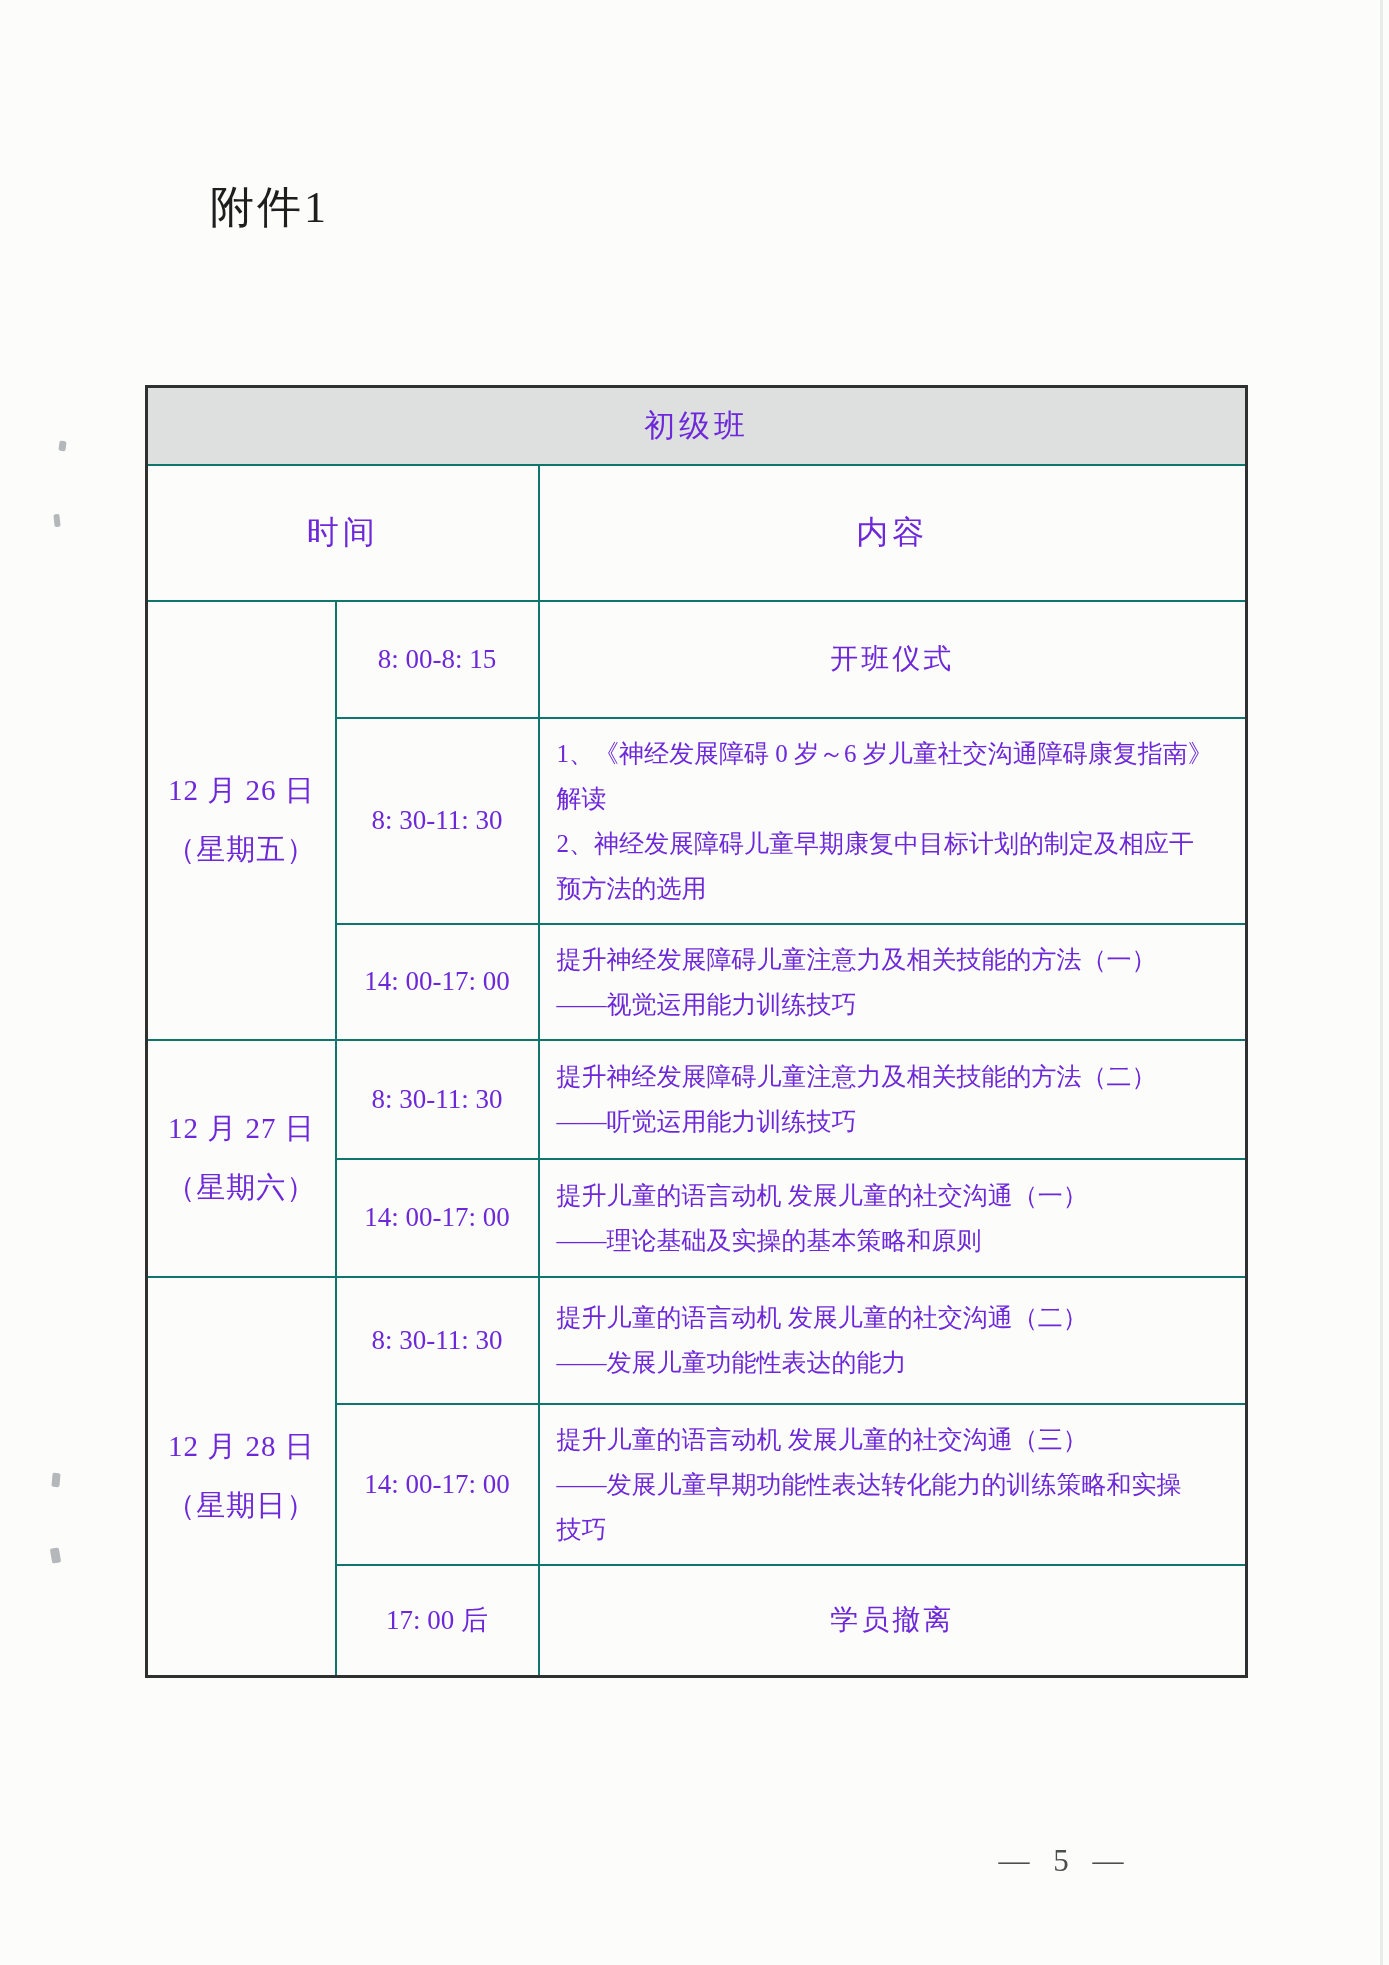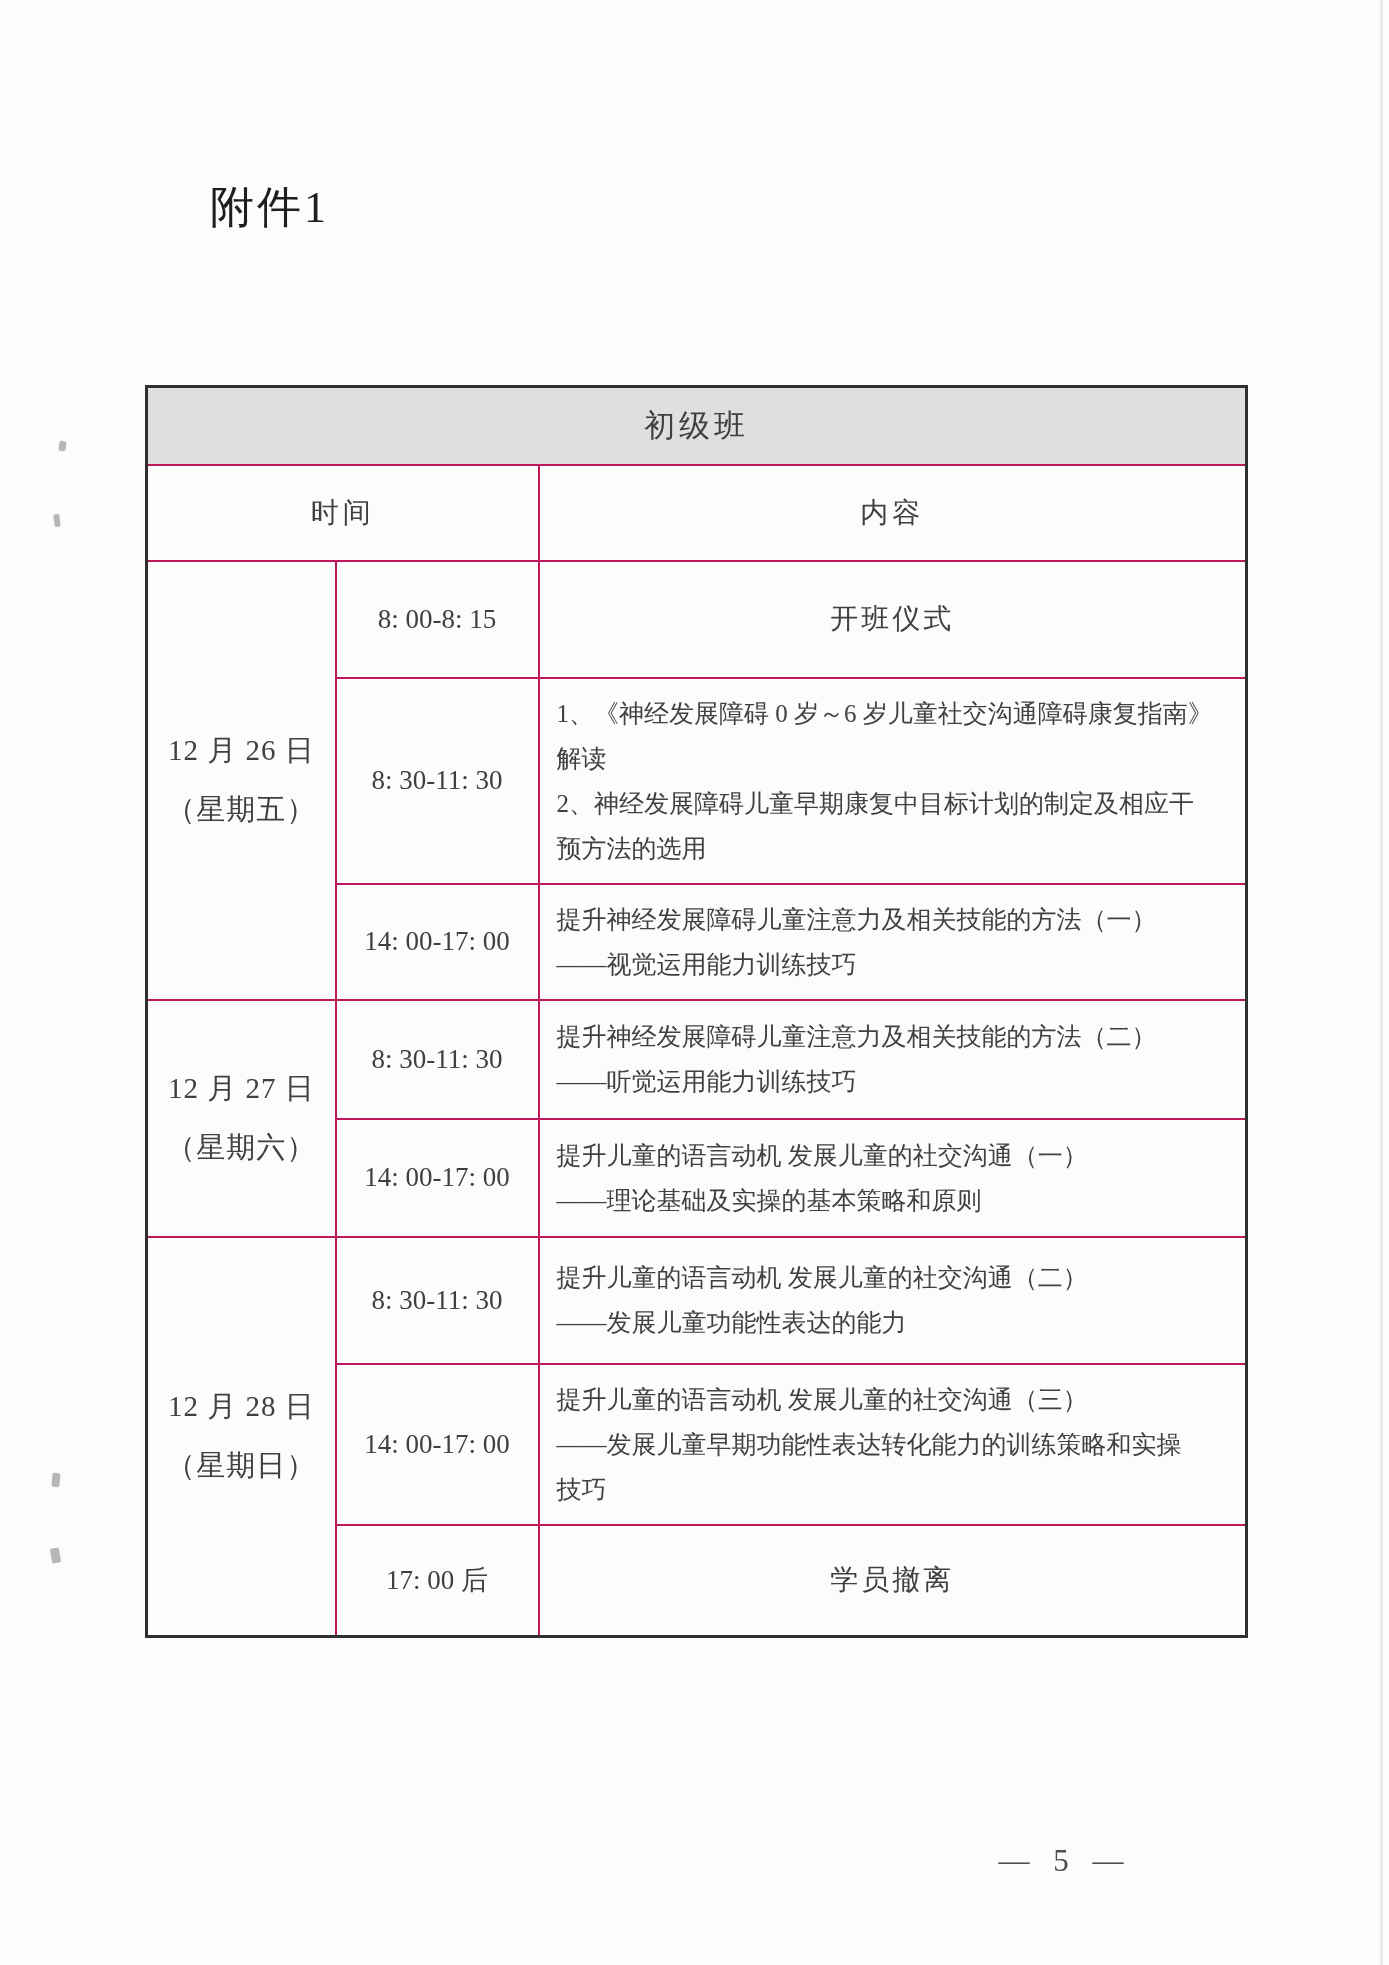--- a/index.html
+++ b/index.html
@@ -42,35 +42,35 @@
   table.schedule {
     position: absolute;
     left: 145px;
     top: 385px;
     width: 1100px;
     border-collapse: collapse;
     table-layout: fixed;
     border: 3px solid #2f3030;
   }
   table.schedule td {
-    border: 2px solid #be185d;
+    border: 2px solid #0f766e;
     vertical-align: middle;
-    color: #404040;
+    color: #6d28d9;
   }
   tr.class-header-row td {
     height: 78px;
     background: #dee0e0;
     text-align: center;
     font-size: 31px;
     letter-spacing: 4px;
   }
   tr.col-header-row td {
-    height: 96px;
-    text-align: center;
-    font-size: 28px;
+    height: 136px;
+    text-align: center;
+    font-size: 32px;
     letter-spacing: 4px;
   }
   td.date-cell {
     text-align: center;
     font-size: 29px;
     line-height: 2.05;
     white-space: pre-line;
     letter-spacing: 1px;
   }
   td.time-cell {

